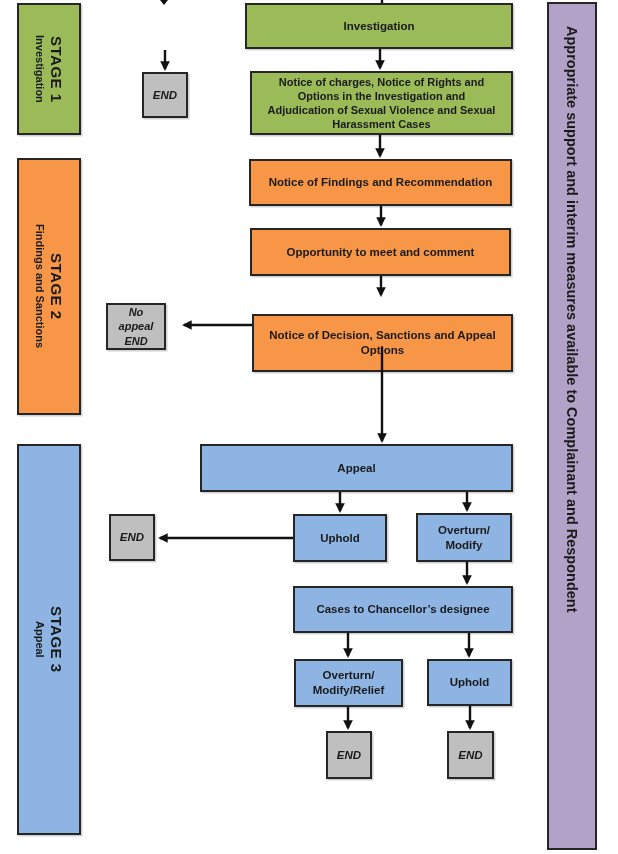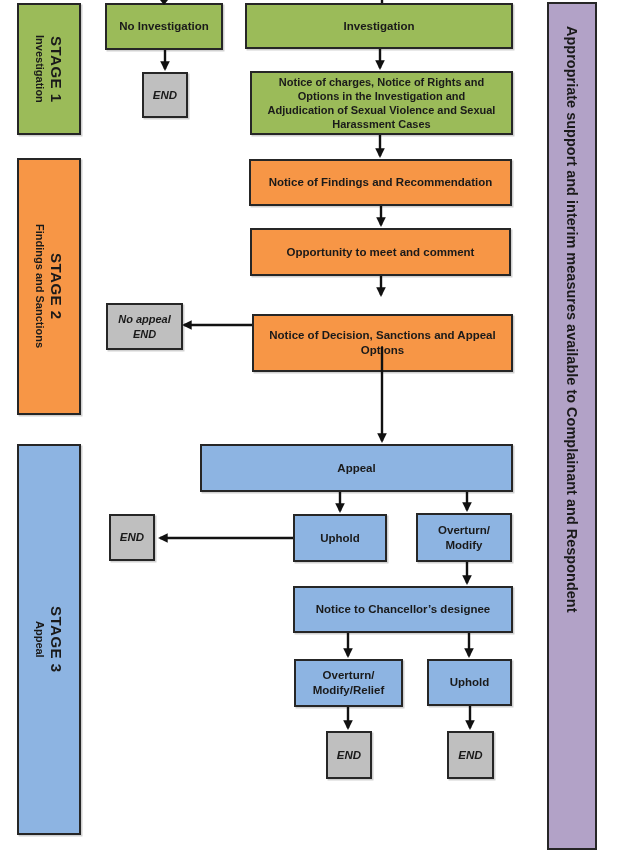--- a/index.html
+++ b/index.html
@@ -64,21 +64,21 @@
     font-size: 14.5px;
   }
   
   #no-investigation   { left:105px; top:3px;   width:118px; height:47px; }
   #investigation      { left:245px; top:3px;   width:268px; height:46px; }
   #end-top            { left:142px; top:72px;  width:46px;  height:46px; }
   #notice-charges     { left:250px; top:71px;  width:263px; height:64px; font-size:11px; }
   #notice-findings    { left:249px; top:159px; width:263px; height:47px; }
   #opportunity        { left:250px; top:228px; width:261px; height:48px; }
   #notice-decision    { left:252px; top:314px; width:261px; height:58px; }
-  #no-appeal          { left:106px; top:303px; width:77px;  height:47px; font-size:11px; }
+  #no-appeal          { left:106px; top:303px; width:60px;  height:47px; font-size:11px; }
   #appeal             { left:200px; top:444px; width:313px; height:48px; }
   #uphold-mid         { left:293px; top:514px; width:94px;  height:48px; }
   #overturn-modify    { left:416px; top:513px; width:96px;  height:49px; }
   #end-mid            { left:109px; top:514px; width:46px;  height:47px; }
   #appeal-chancellor  { left:293px; top:586px; width:220px; height:47px; }
   #overturn-modify-relief { left:294px; top:659px; width:109px; height:48px; }
   #uphold-bottom      { left:427px; top:659px; width:85px;  height:47px; }
   #end-bottom-left    { left:326px; top:731px; width:46px;  height:48px; }
   #end-bottom-right   { left:447px; top:731px; width:47px;  height:48px; }
   #stage1 { left:17px; top:3px;   width:64px; height:132px; background:#9BBB59; }
@@ -101,39 +101,38 @@
   </div>
   <div class="stage" id="stage3">
     <span class="stage-title">STAGE 3</span>
     <span class="stage-sub">Appeal</span>
   </div>
 
   <div class="sidenote">
     <span>Appropriate support and interim measures available to Complainant and Respondent</span>
   </div>
 
-  <div class="node green" id="no-investigation">No Investigation</div>
   <div class="node green" id="investigation">Investigation</div>
   <div class="node gray" id="end-top">END</div>
   <div class="node green" id="notice-charges">Notice of charges, Notice of Rights and
 Options in the Investigation and
 Adjudication of Sexual Violence and Sexual
 Harassment Cases</div>
   <div class="node orange" id="notice-findings">Notice of Findings and Recommendation</div>
   <div class="node orange" id="opportunity">Opportunity to meet and comment</div>
   <div class="node orange" id="notice-decision">Notice of Decision, Sanctions and Appeal
 Options</div>
   <div class="node gray" id="no-appeal">No appeal
 END</div>
   <div class="node blue" id="appeal">Appeal</div>
   <div class="node blue" id="uphold-mid">Uphold</div>
   <div class="node blue" id="overturn-modify">Overturn/
 Modify</div>
   <div class="node gray" id="end-mid">END</div>
-  <div class="node blue" id="appeal-chancellor">Notice to Chancellor’s designee</div>
+  <div class="node blue" id="appeal-chancellor">Cases to Chancellor’s designee</div>
   <div class="node blue" id="overturn-modify-relief">Overturn/
 Modify/Relief</div>
   <div class="node blue" id="uphold-bottom">Uphold</div>
   <div class="node gray" id="end-bottom-left">END</div>
   <div class="node gray" id="end-bottom-right">END</div>
 
   <svg class="arrow-layer" viewBox="0 0 618 854" xmlns="http://www.w3.org/2000/svg">
     <defs>
       <marker id="ah" markerUnits="strokeWidth" markerWidth="4" markerHeight="4" refX="3.2" refY="2" orient="auto">
         <path d="M0,0 L4,2 L0,4 Z" fill="#111111"></path>

